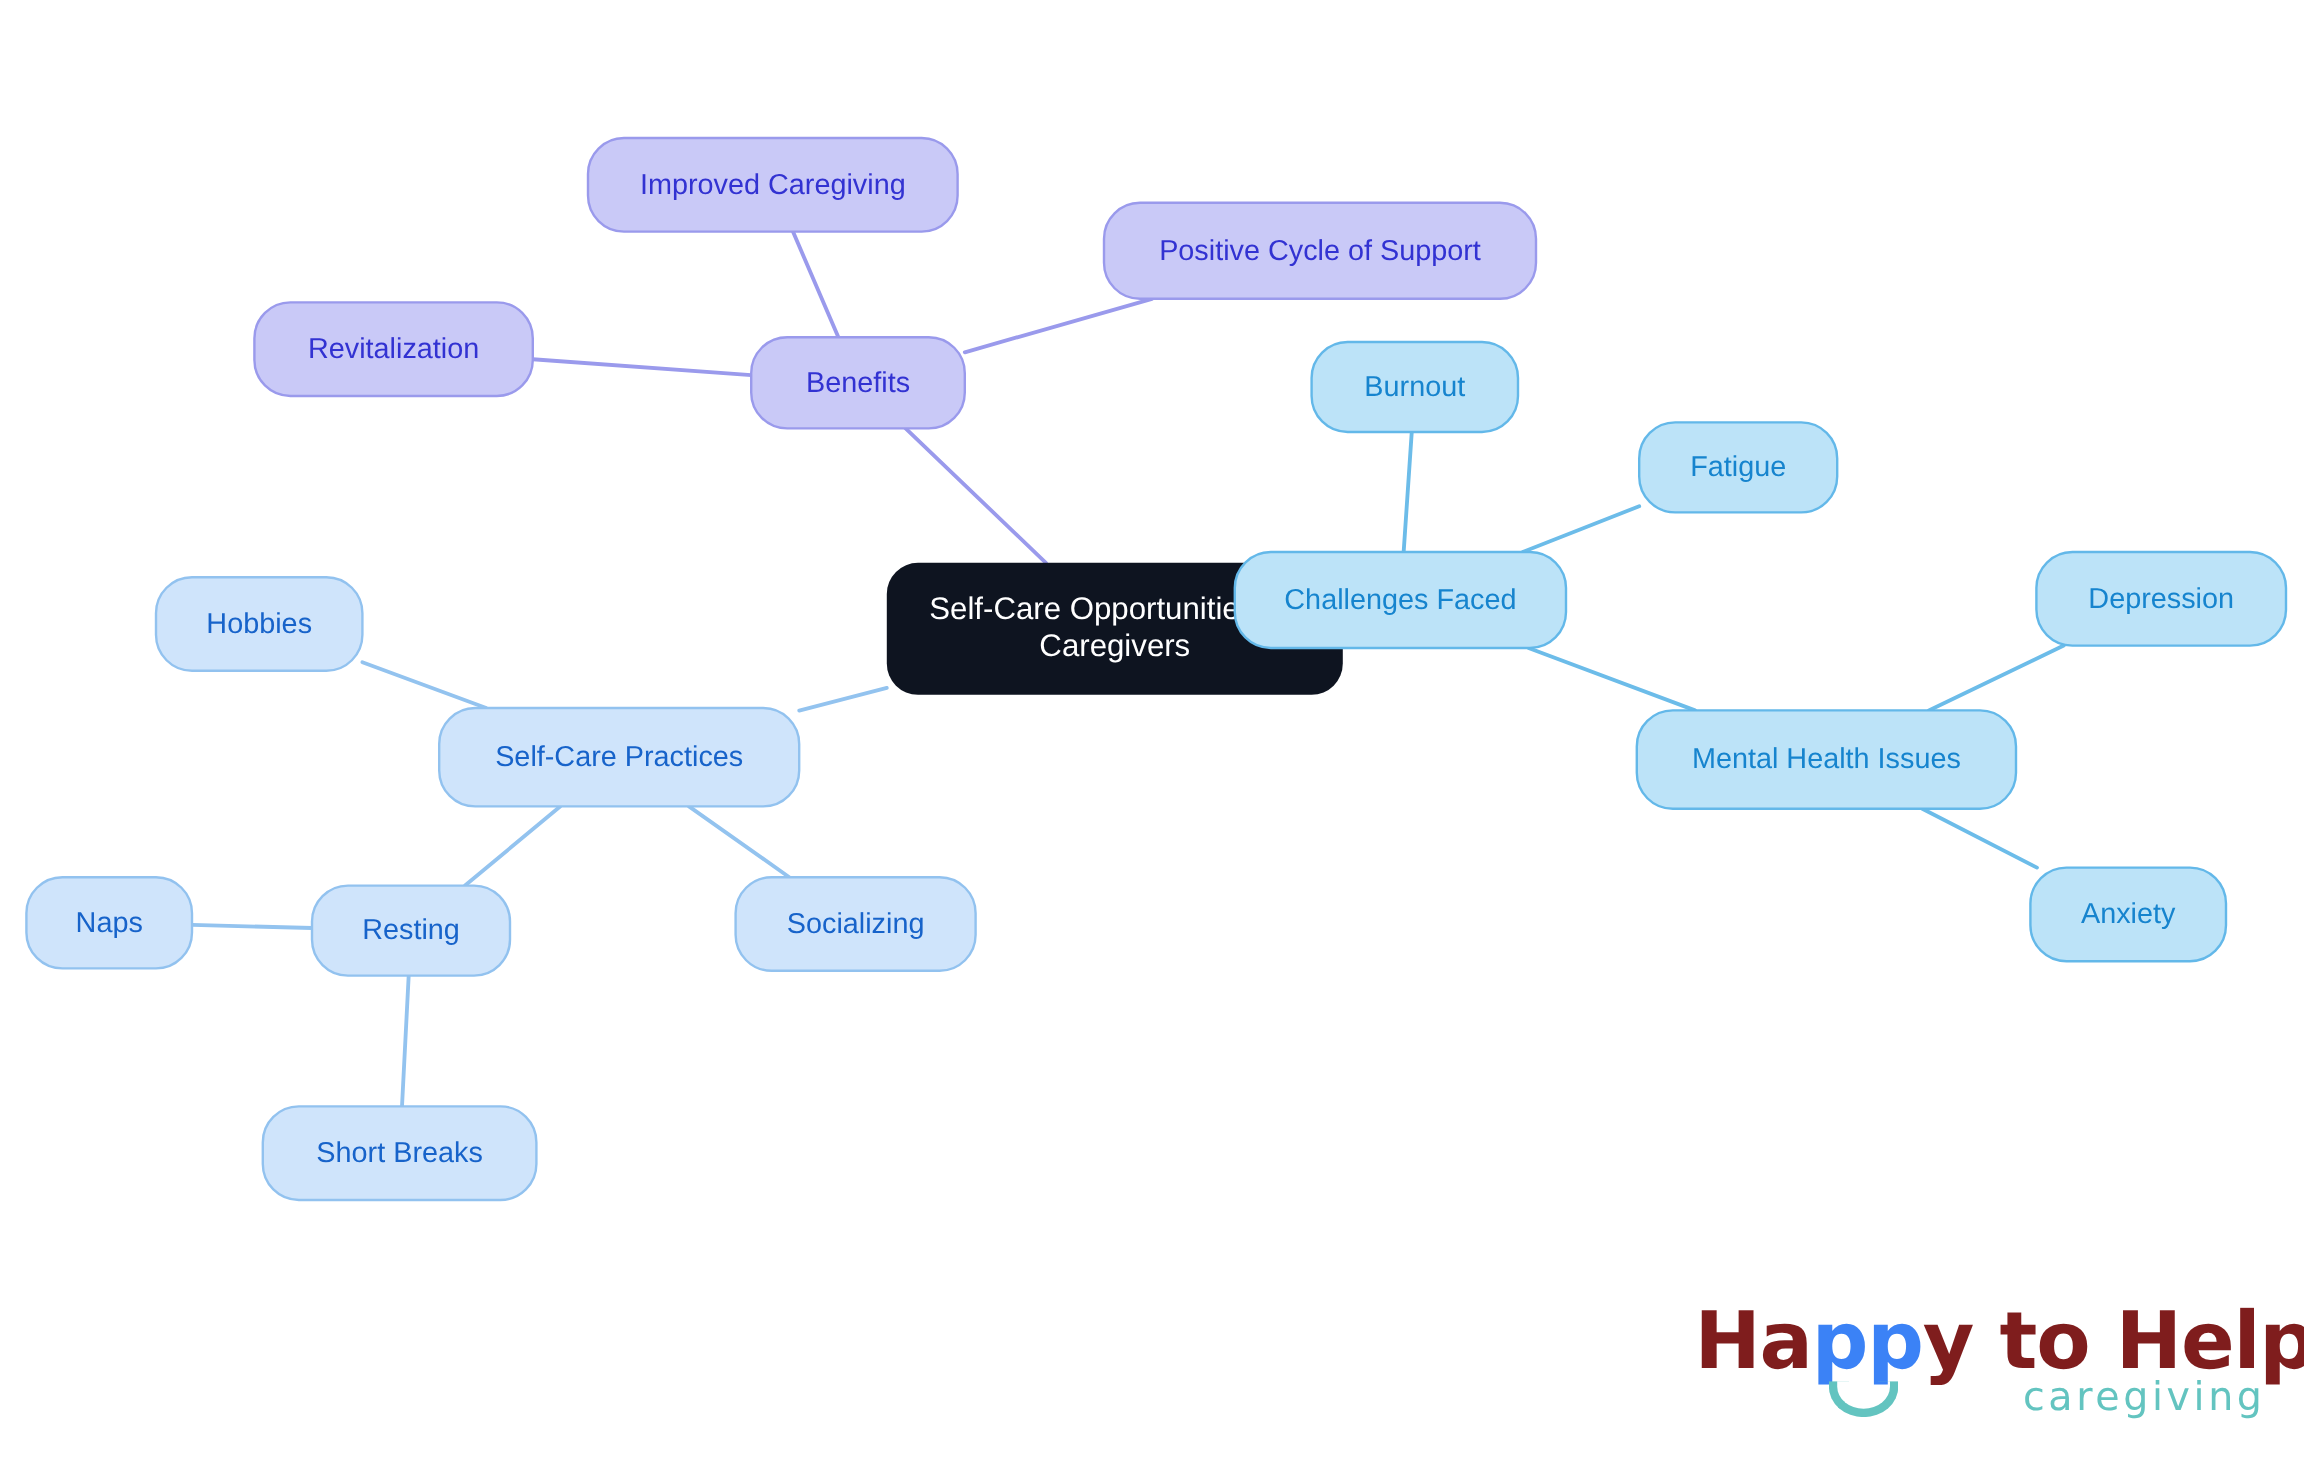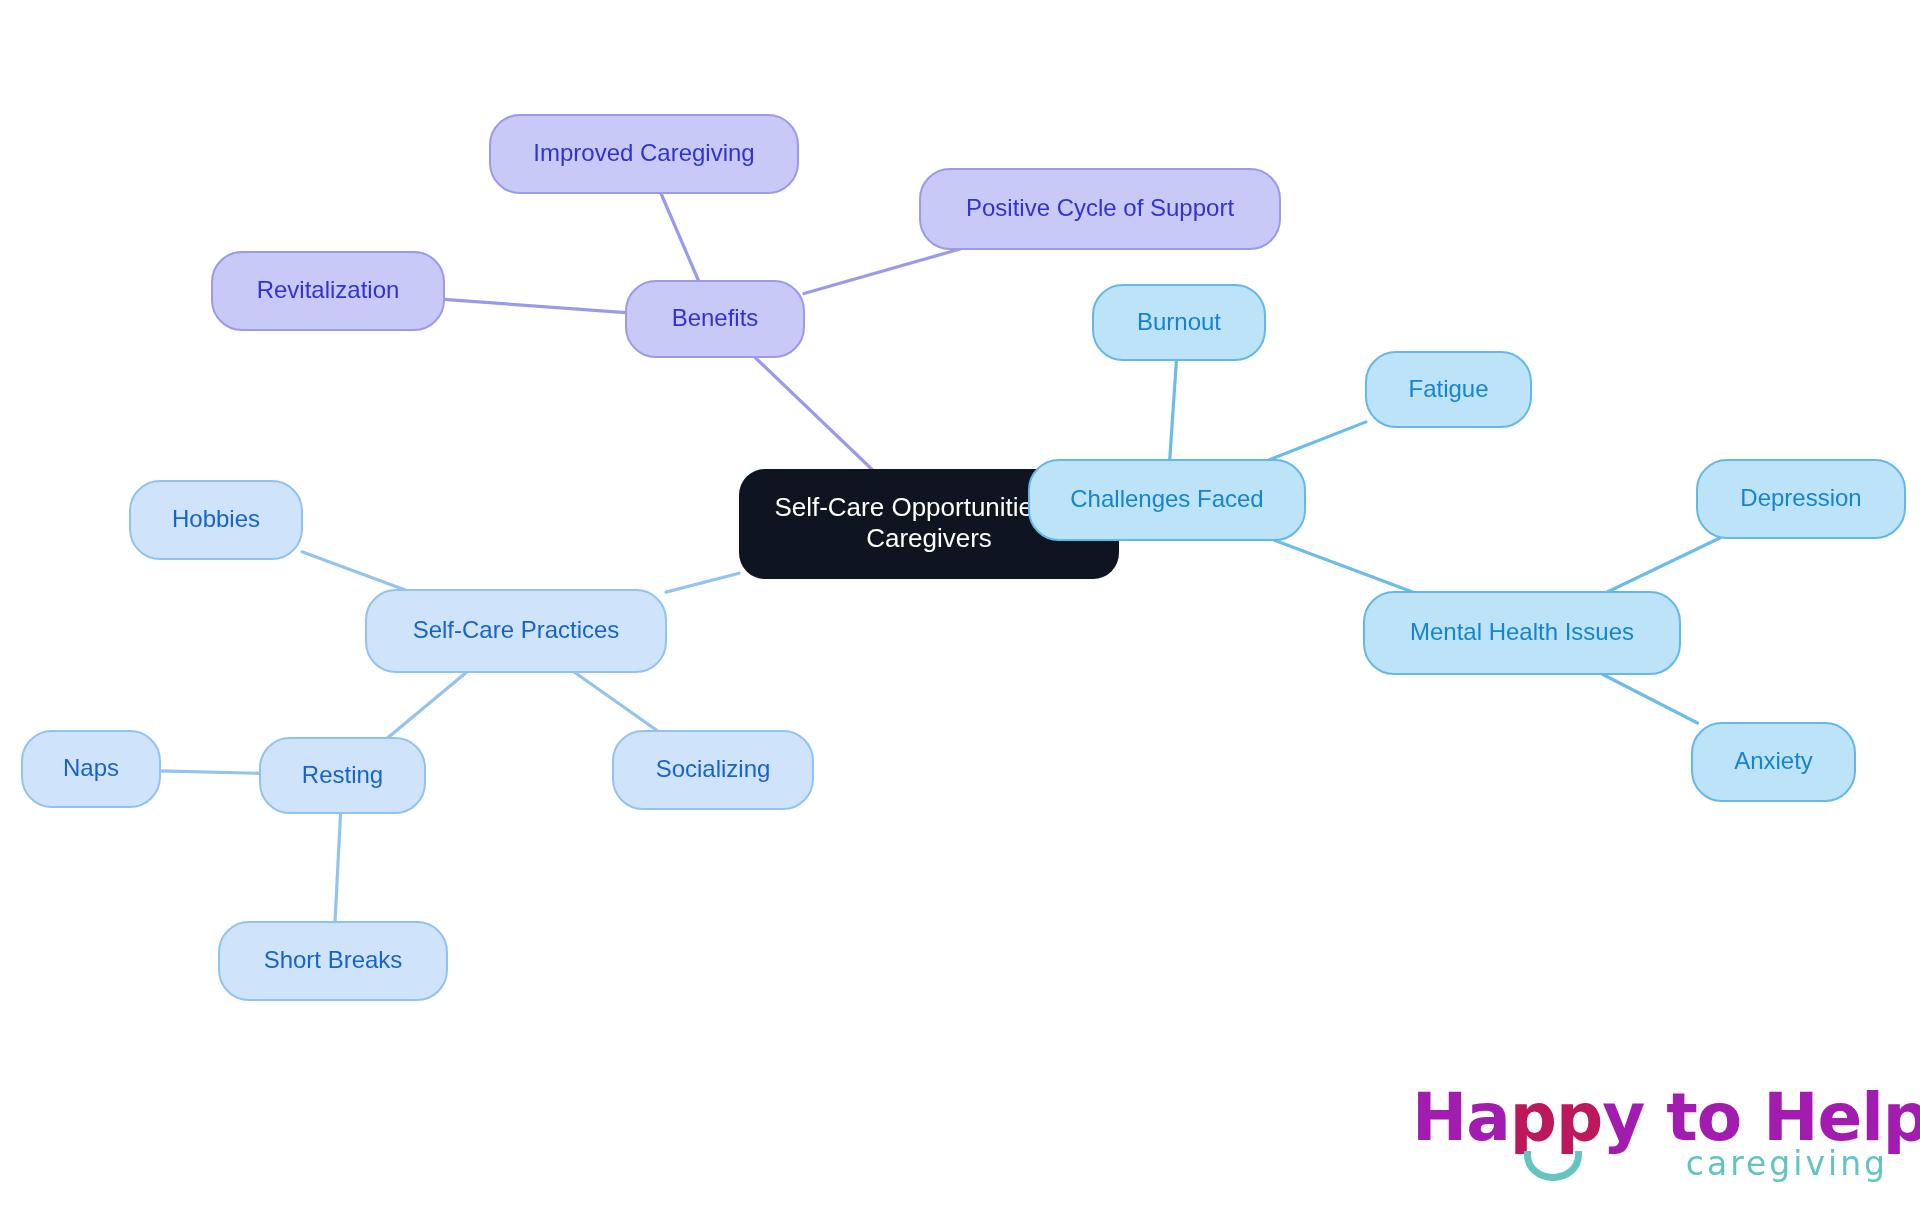--- a/index.html
+++ b/index.html
@@ -42,22 +42,22 @@
     position: absolute;
     left: 0;
     top: 0;
     font-family: "DejaVu Sans", sans-serif;
     font-weight: bold;
     font-size: 66px;
     letter-spacing: -1px;
     white-space: nowrap;
     line-height: 1;
   }
-  .logo-coral { color: #a21caf; text-align: right; }
-  .logo-teal  { color: #be185d; margin-top: 32px; }
+  .logo-coral { color: #7f1d1d; text-align: right; }
+  .logo-teal  { color: #3b82f6; margin-top: 32px; }
   .logo-sub {
     position: absolute;
     right: 4px;
     top: 62px;
     font-family: "DejaVu Sans", sans-serif;
     font-size: 33px;
     letter-spacing: 3px;
     color: #63c4c0;
     white-space: nowrap;
     line-height: 1;

